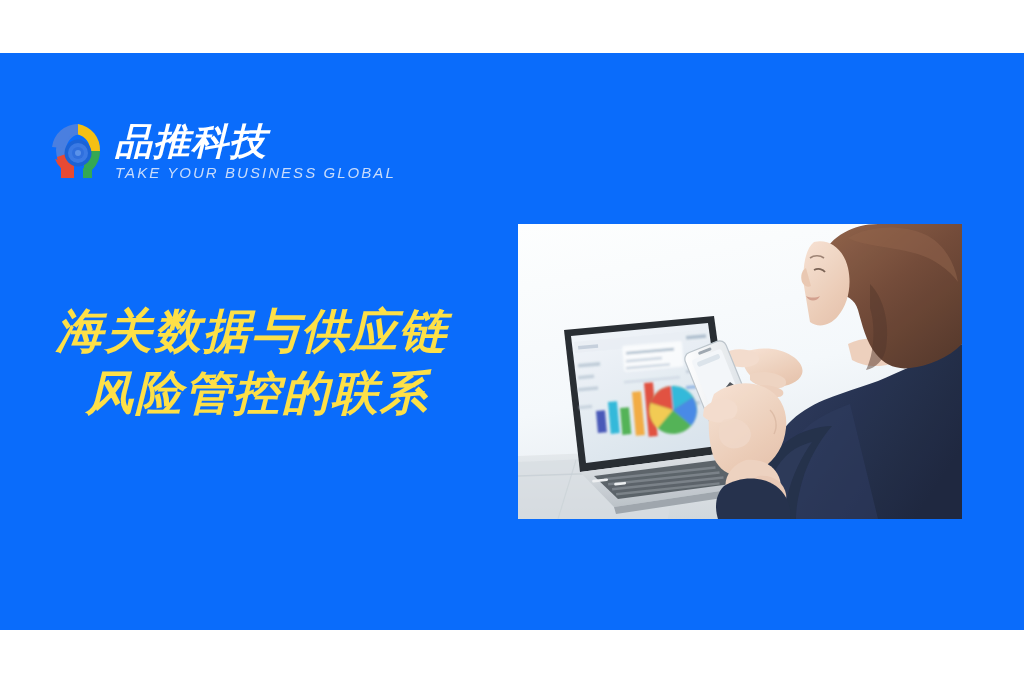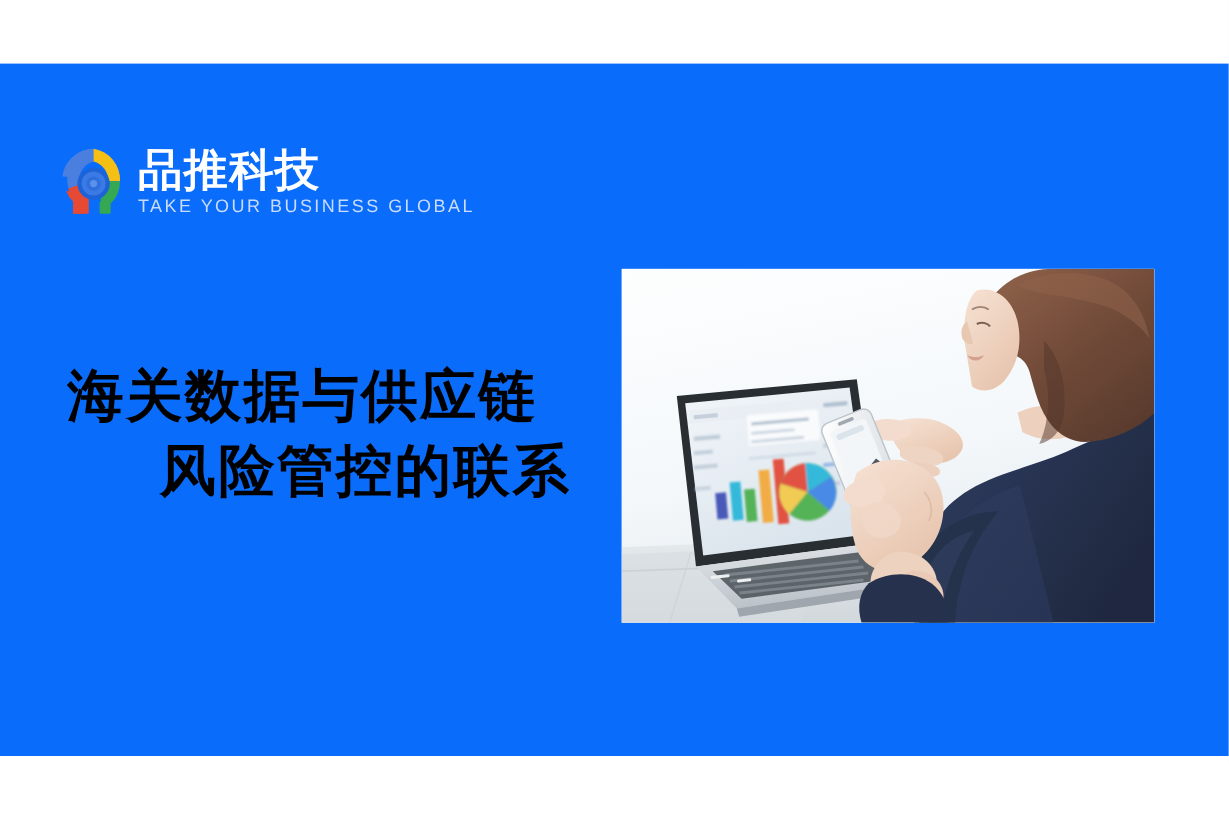--- a/index.html
+++ b/index.html
@@ -23,20 +23,21 @@
 
   
   .stage {
     position: absolute;
     left: 0;
     top: 53px;
     width: 1024px;
     height: 577px;
     background: #0a6cfb;
     overflow: hidden;
+    font-style: italic;
   }
 
   
   .logo {
     position: absolute;
     left: 50px;
     top: 68px;
     display: flex;
     align-items: center;
     gap: 9px;
@@ -70,29 +71,29 @@
     margin-top: 3px;
     white-space: nowrap;
   }
 
   
   .headline {
     position: absolute;
     left: 56px;
     top: 247px;
     width: 420px;
-    color: #000000;
+    color: #fde047;
     font-family: "DejaVu Serif", "Liberation Serif", serif;
     font-weight: bold;
     font-size: 47px;
     line-height: 1.32;
     letter-spacing: 2px;
   }
   .headline-line-1 { display: block; text-align: left; }
-  .headline-line-2 { display: block; text-align: right; padding-left: 30px; }
+  .headline-line-2 { display: block; text-align: left; padding-left: 30px; }
 
   
   .site-url {
     position: absolute;
     left: 56px;
     top: 492px;
     font-family: "Liberation Sans", sans-serif;
     font-size: 25px;
     color: #ffffff;
     text-decoration: underline;

